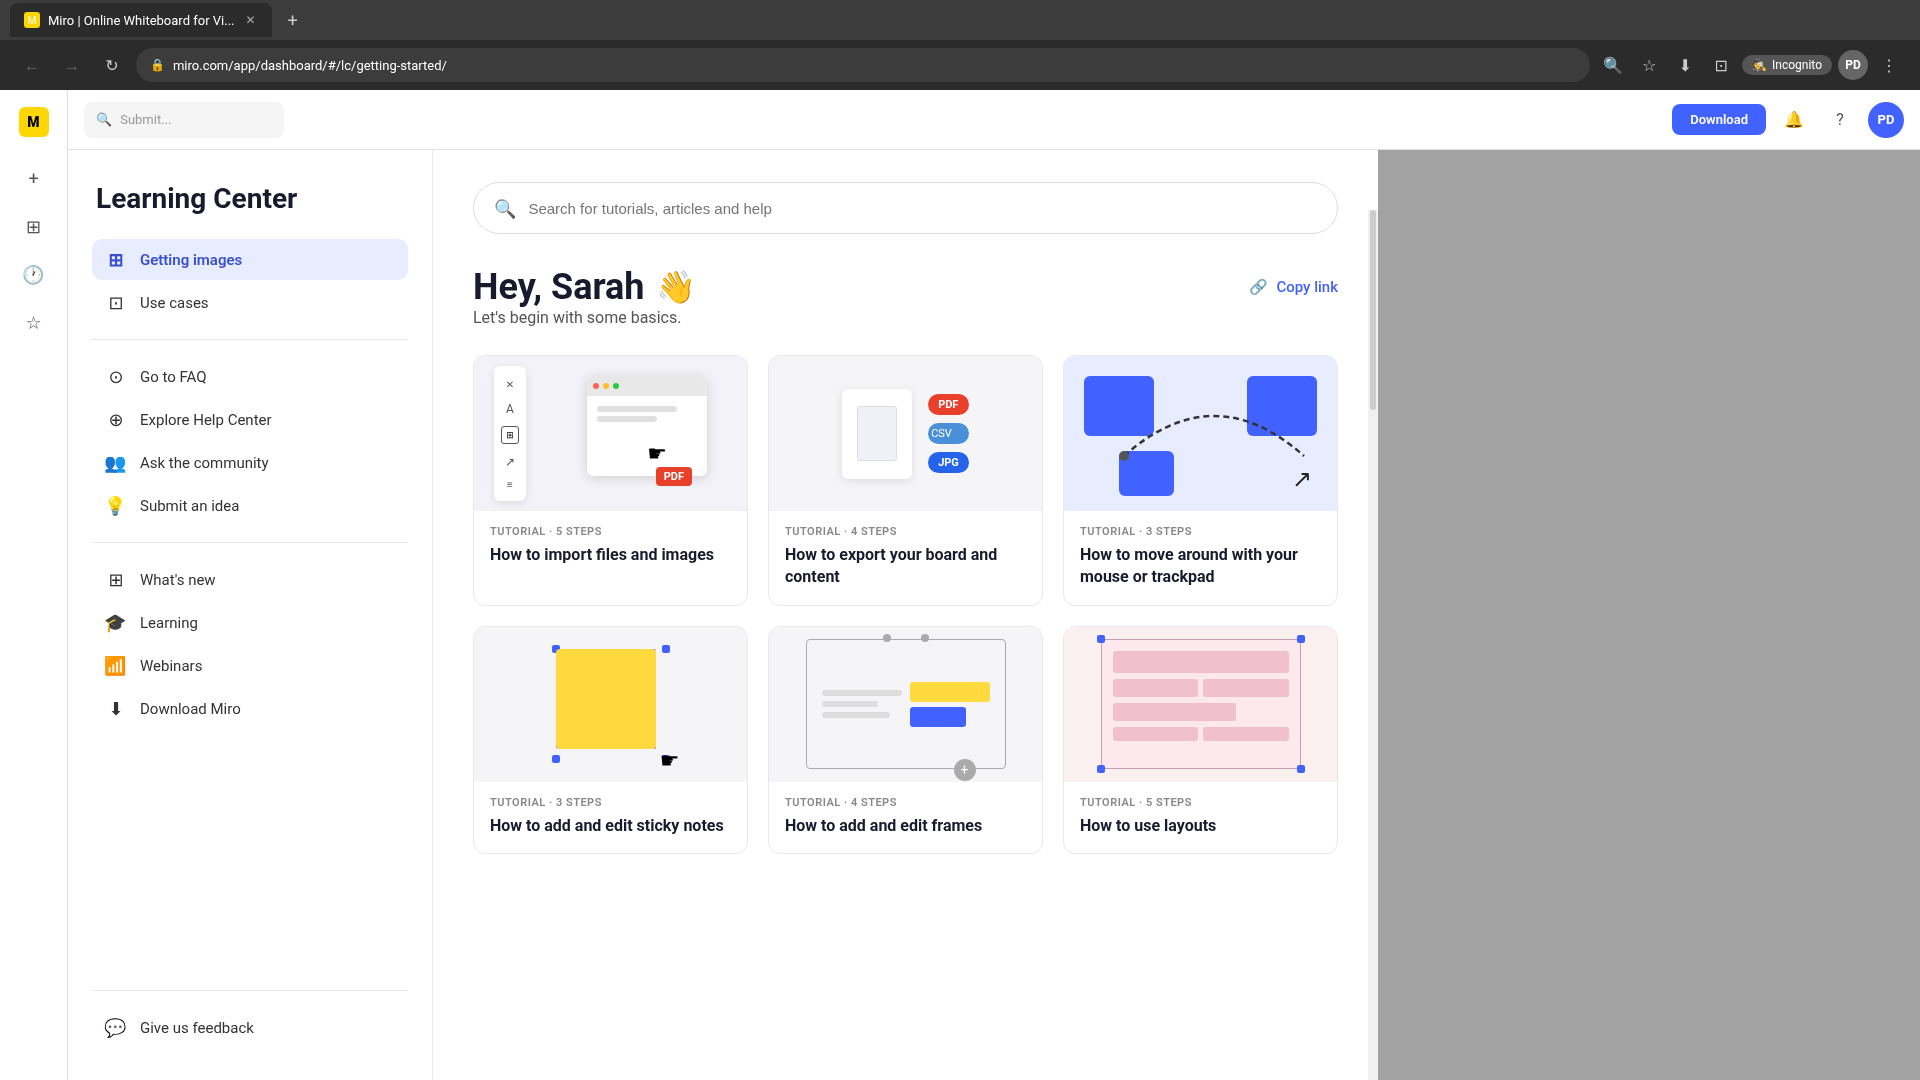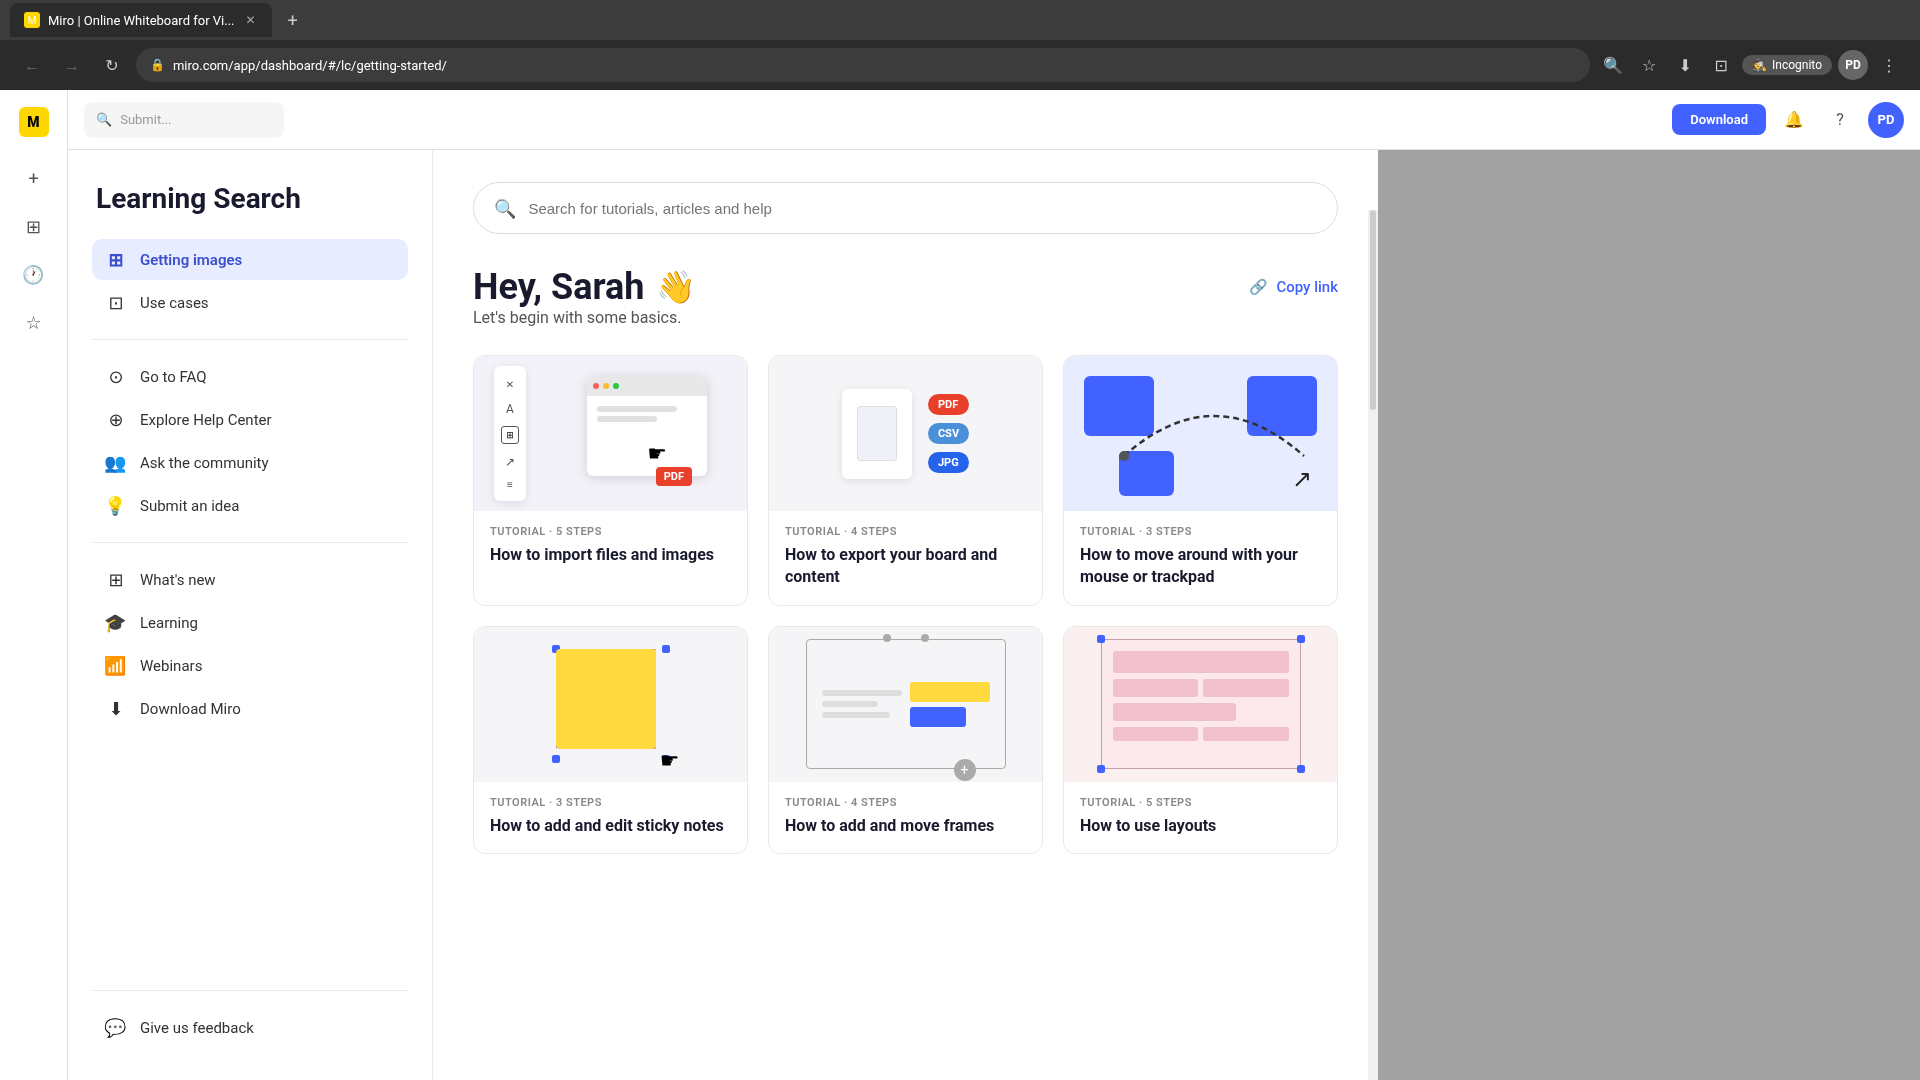--- a/index.html
+++ b/index.html
@@ -507,22 +507,22 @@
       color: #fff;
       font-size: 11px;
       font-weight: 700;
       padding: 4px 10px;
       border-radius: 12px;
     }
     .badge-csv {
       background: #4a90d9;
       color: #fff;
       font-size: 11px;
-      font-weight: 700;
-      padding: 4px 10px;
+      font-weight: 400;
+      padding: 4px 3px;
       border-radius: 12px;
     }
     .badge-jpg {
       background: #2563eb;
       color: #fff;
       font-size: 11px;
       font-weight: 700;
       padding: 4px 10px;
       border-radius: 12px;
     }
@@ -696,21 +696,21 @@
     </div>
   </div>
 
   <div class="app-bg"></div>
 
   <div class="overlay-backdrop"></div>
 
   <div class="panel">
 
     <div class="panel-sidebar">
-      <div class="panel-title">Learning Search</div>
+      <div class="panel-title">Learning Center</div>
 
       <div class="sidebar-section">
         <div class="sidebar-nav-item active">
           <span class="nav-icon">⊞</span>
           <span>Getting images</span>
         </div>
         <div class="sidebar-nav-item">
           <span class="nav-icon">⊡</span>
           <span>Use cases</span>
         </div>
@@ -897,21 +897,21 @@
                   <div style="height:20px;background:#ffd93d;border-radius:3px;"></div>
                   <div style="height:20px;background:#4262ff;border-radius:3px;width:70%;"></div>
                 </div>
               </div>
 
               <div style="position:absolute;bottom:-12px;right:30px;width:22px;height:22px;background:#aaa;border-radius:50%;display:flex;align-items:center;justify-content:center;color:#fff;font-size:14px;">+</div>
             </div>
           </div>
           <div class="card-body">
             <div class="card-meta">TUTORIAL · 4 STEPS</div>
-            <div class="card-title">How to add and move frames</div>
+            <div class="card-title">How to add and edit frames</div>
           </div>
         </div>
 
         <div class="tutorial-card">
           <div class="card-image card6-img">
             <div style="position:relative;width:200px;height:130px;">
 
               <div style="position:absolute;top:0;left:0;right:0;bottom:0;border:1.5px solid #c0a0b0;border-radius:4px;background:#fde8ee;"></div>
 
               <div style="position:absolute;top:12px;left:12px;right:12px;display:flex;flex-direction:column;gap:6px;">

